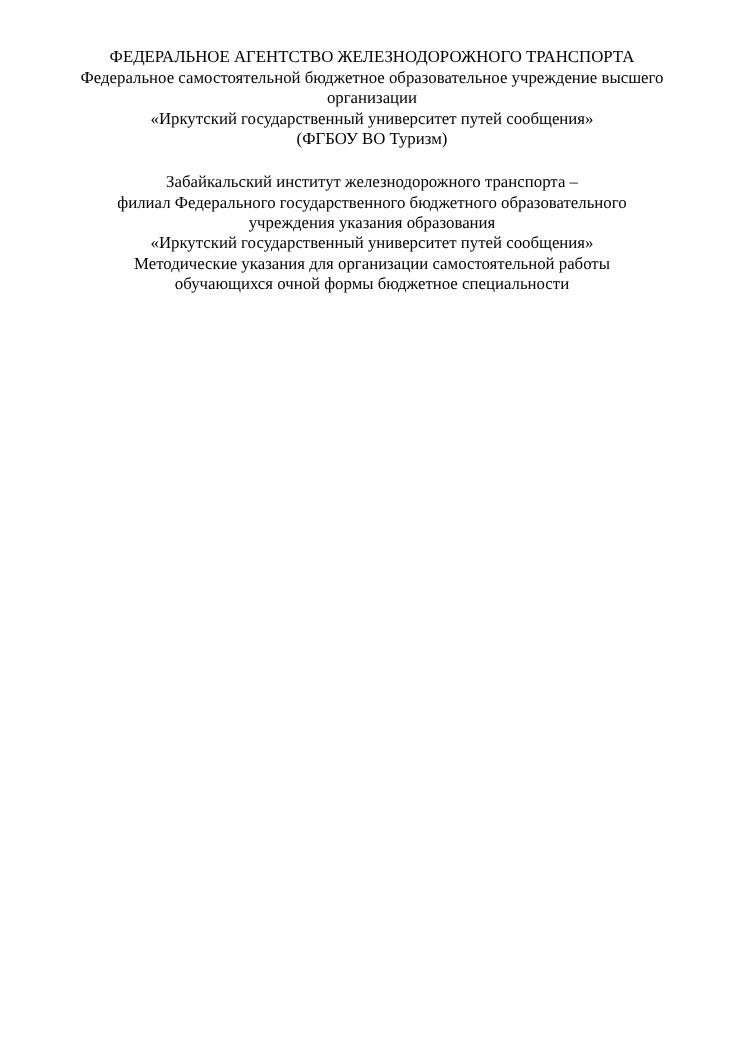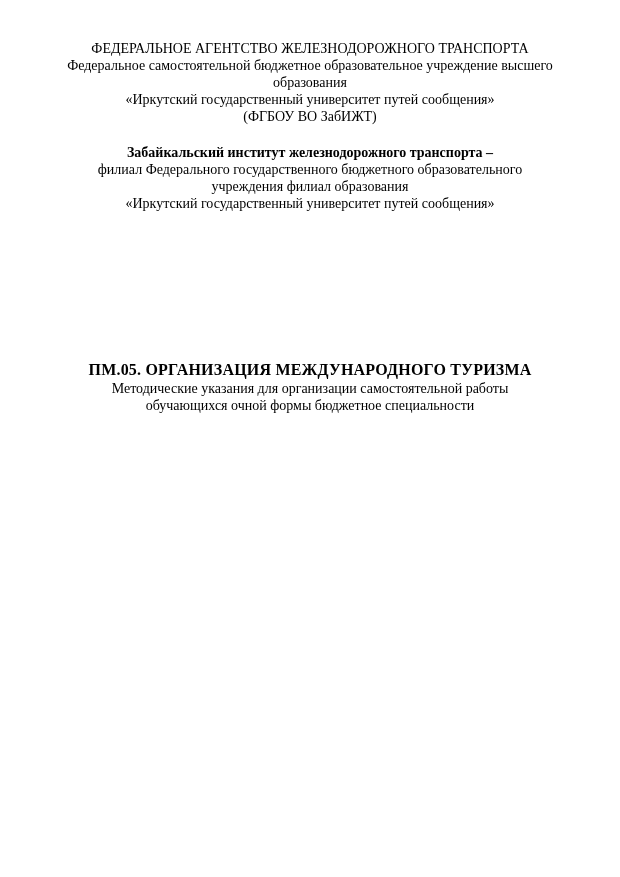--- a/index.html
+++ b/index.html
@@ -25,52 +25,51 @@
   .block {
     margin: 0;
   }
   .line {
     white-space: normal;
   }
   .institute-block {
     margin-top: 19px;
   }
   .bold {
-    font-weight: bold;
+    font-weight: normal;
   }
   .doc-title {
     margin-top: 148px;
     font-size: 16px;
     font-weight: bold;
     line-height: 20px;
     letter-spacing: 0.2px;
   }
   .subtitle-block {
   }
 </style>
 </head>
 <body>
 
 <div class="page">
 
   <div class="block">
     <div class="line">ФЕДЕРАЛЬНОЕ АГЕНТСТВО ЖЕЛЕЗНОДОРОЖНОГО ТРАНСПОРТА</div>
     <div class="line">Федеральное самостоятельной бюджетное образовательное учреждение высшего</div>
-    <div class="line">образования</div>
+    <div class="line">организации</div>
     <div class="line">«Иркутский государственный университет путей сообщения»</div>
-    <div class="line">(ФГБОУ ВО ЗабИЖТ)</div>
+    <div class="line">(ФГБОУ ВО Туризм)</div>
   </div>
 
   <div class="block institute-block">
     <div class="line bold">Забайкальский институт железнодорожного транспорта –</div>
     <div class="line">филиал Федерального государственного бюджетного образовательного</div>
-    <div class="line">учреждения филиал образования</div>
+    <div class="line">учреждения указания образования</div>
     <div class="line">«Иркутский государственный университет путей сообщения»</div>
   </div>
 
-  <div class="doc-title">ПМ.05. ОРГАНИЗАЦИЯ МЕЖДУНАРОДНОГО ТУРИЗМА</div>
 
   <div class="block subtitle-block">
     <div class="line">Методические указания для организации самостоятельной работы</div>
     <div class="line">обучающихся очной формы бюджетное специальности</div>
   </div>
 
 </div>
 
 </body></html>

